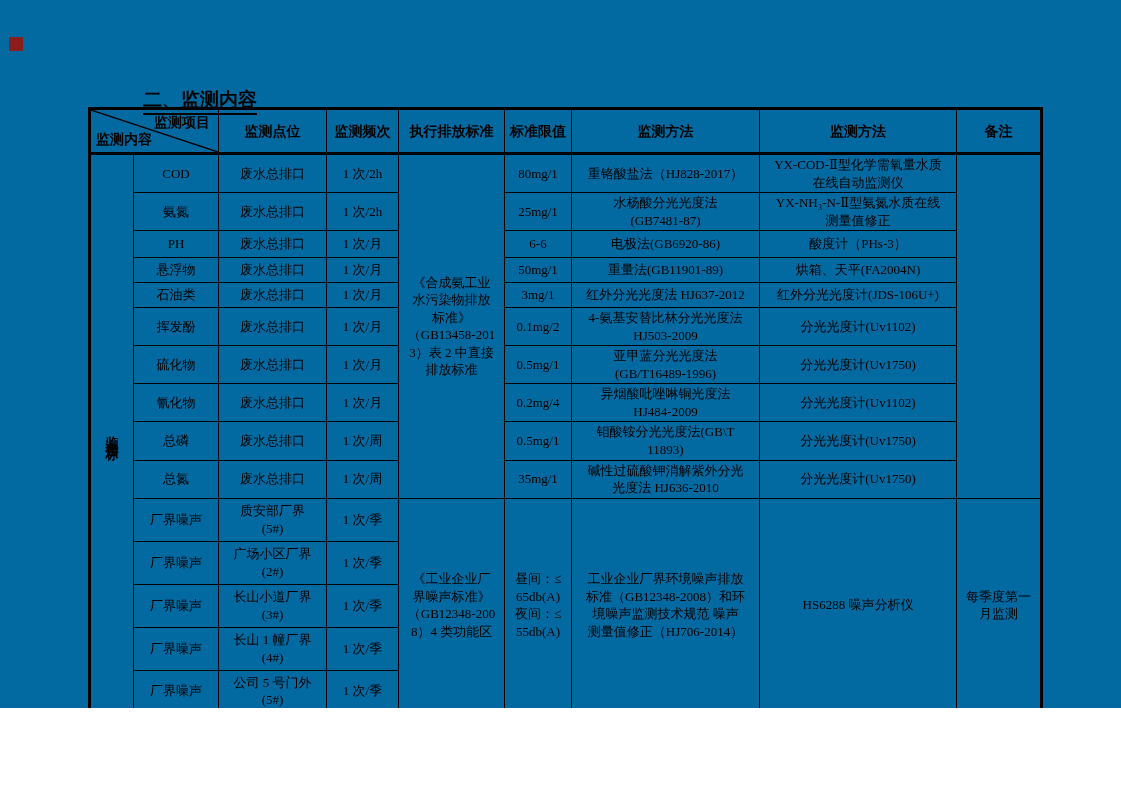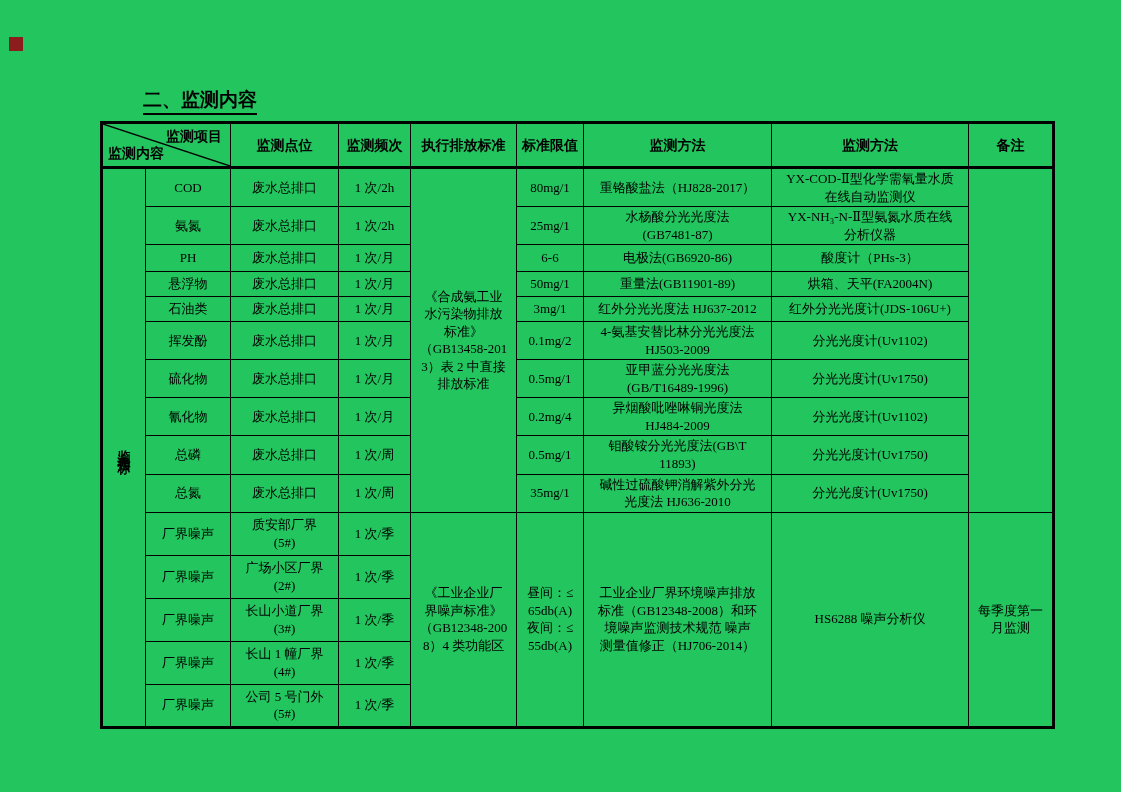--- a/index.html
+++ b/index.html
@@ -1,35 +1,34 @@
 <!DOCTYPE html>
 <html><head>
 <meta charset="utf-8">
 <style>
   html,body { margin:0; padding:0; background:#ffffff; }
   .page {
-    position:relative; width:1121px; height:792px; background:#22c55e;
+    position:relative; width:1121px; height:708px; background:#0369a1;
     color:#000; overflow:hidden;
     font-family:"Liberation Serif","DejaVu Serif",serif;
   }
   .red-marker {
     position:absolute; left:9px; top:37px; width:14px; height:14px;
     background:#8b1d1d;
   }
   .doc-title {
     position:absolute; left:143px; top:89px;
     font-family:"Liberation Sans","DejaVu Sans",sans-serif;
     font-size:19px; font-weight:bold; line-height:1.2;
     border-bottom:2px solid #000; padding-bottom:1px;
   }
   table.main {
-    position:absolute; left:88px; top:121px; width:952px;
+    position:absolute; left:88px; top:107px; width:952px;
     border-collapse:collapse; table-layout:fixed;
     border:3px solid #000;
-    margin-left:12px;
   }
   table.main td {
     border:1px solid #000;
     text-align:center; vertical-align:middle;
     font-size:13px; line-height:1.35; padding:1px 2px;
     white-space:pre-line; word-break:break-all;
   }
   tr.header td {
     font-family:"Liberation Sans","DejaVu Sans",sans-serif;
     font-weight:bold; font-size:14px;
@@ -113,21 +112,21 @@
     </tr>
 
     <tr class="h33">
       <td>氨氮</td>
       <td>废水总排口</td>
       <td>1 次/2h</td>
       <td>25mg/1</td>
       <td>水杨酸分光光度法
 (GB7481-87)</td>
       <td>YX-NH₃-N-Ⅱ型氨氮水质在线
-分析仪器</td>
+测量值修正</td>
     </tr>
 
     <tr class="h27">
       <td>PH</td>
       <td>废水总排口</td>
       <td>1 次/月</td>
       <td>6-6</td>
       <td>电极法(GB6920-86)</td>
       <td>酸度计（PHs-3）</td>
     </tr>

